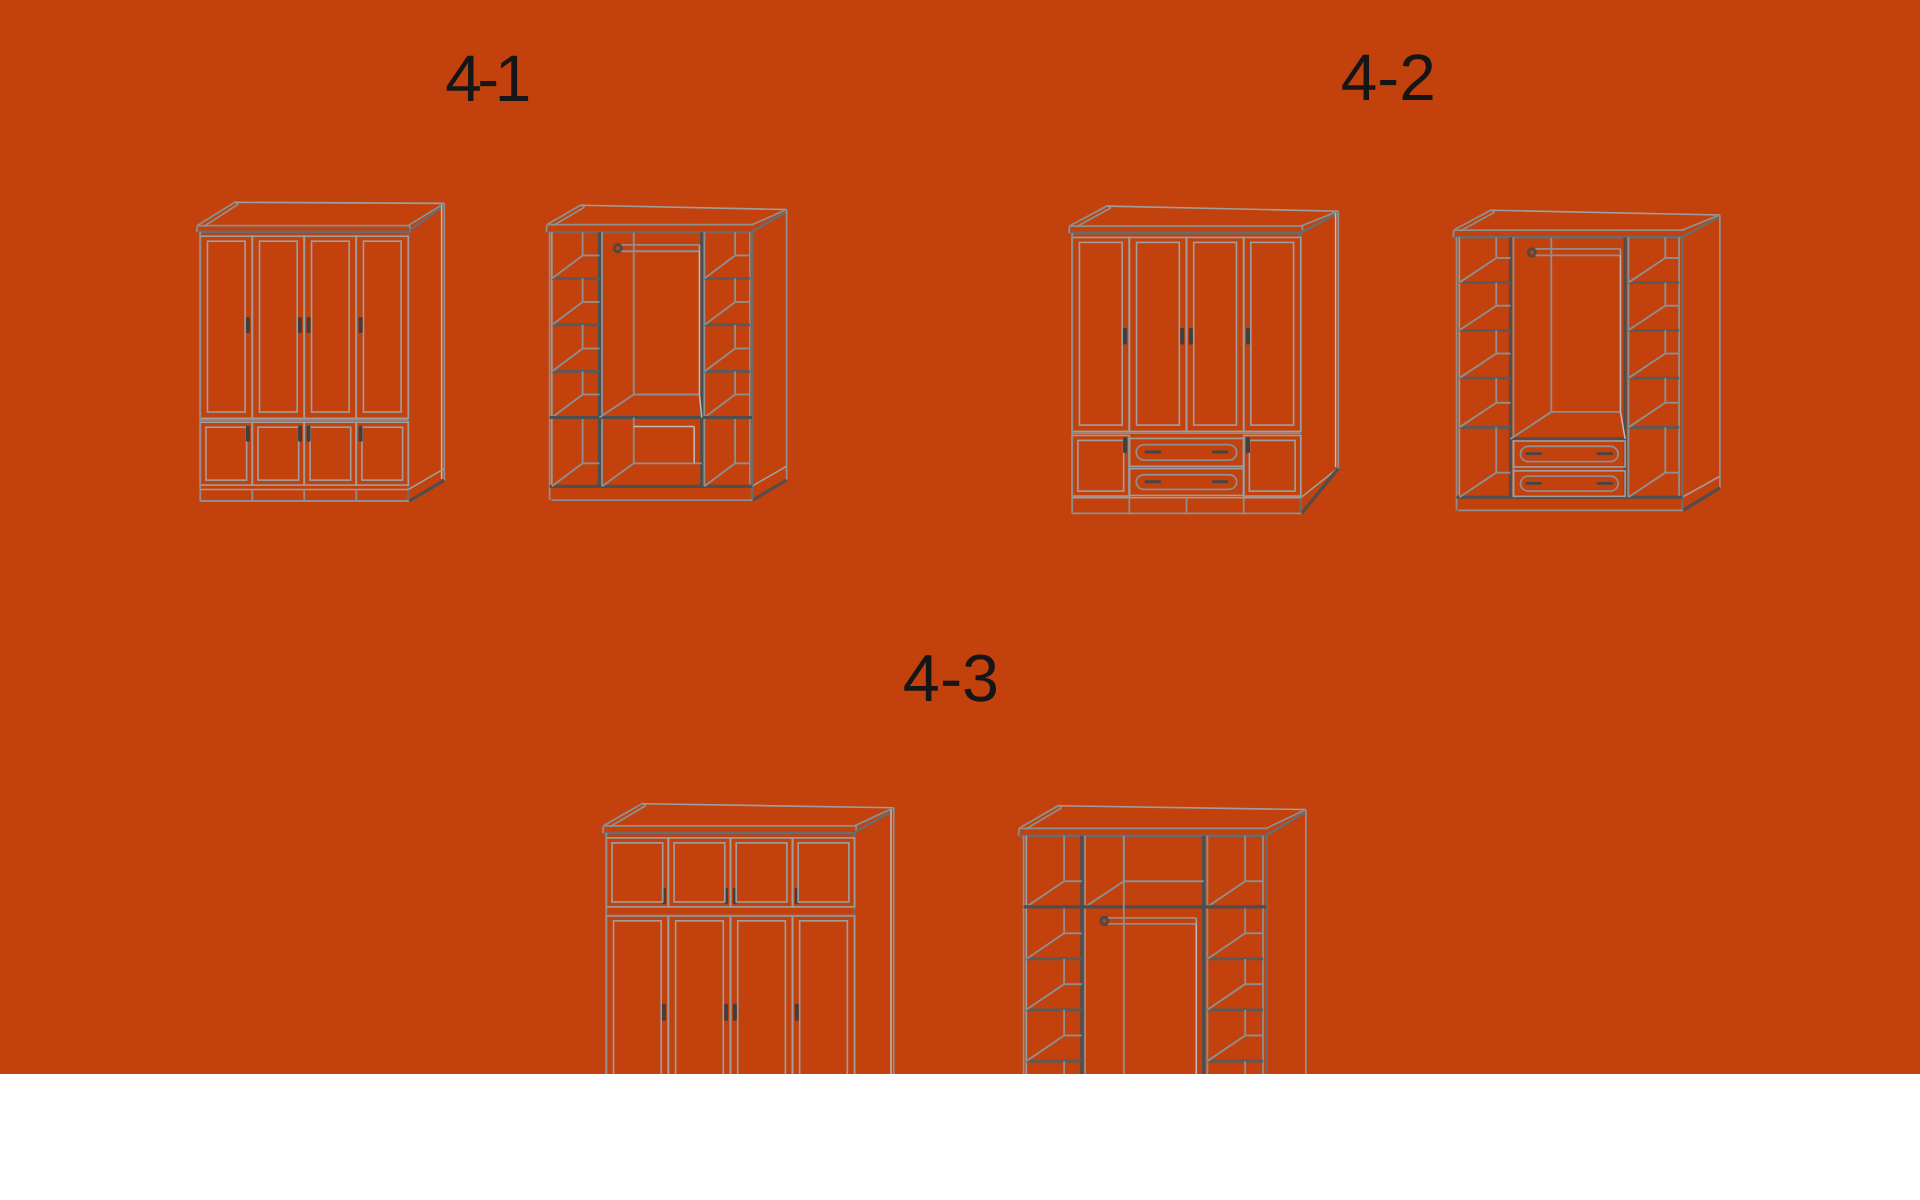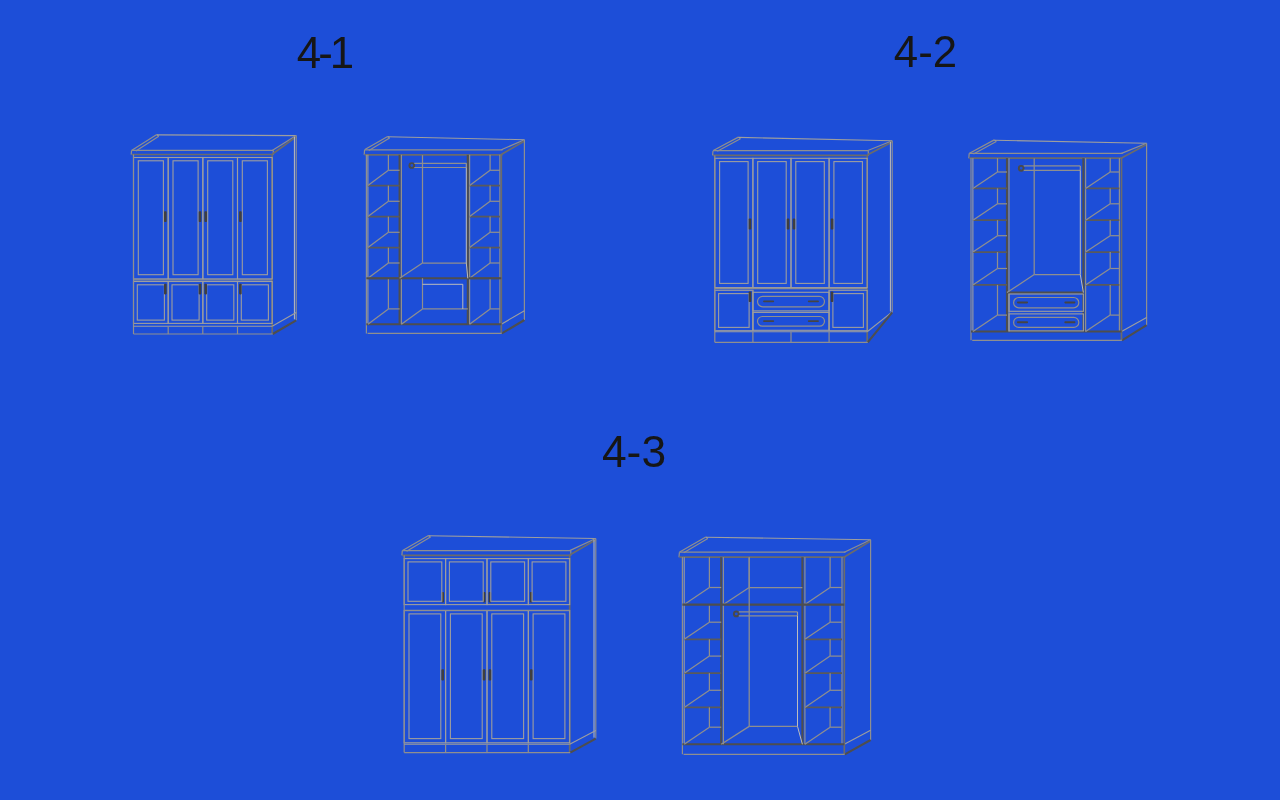--- a/index.html
+++ b/index.html
@@ -1,15 +1,15 @@
 <!DOCTYPE html>
 <html><head><meta charset="utf-8">
 <style>
   html,body{margin:0;padding:0;background:#ffffff;}
-  .page{position:relative;width:1280px;height:800px;background:#1d4ed8;overflow:hidden;}
+  .page{position:relative;width:1280px;height:716px;background:#c2410c;overflow:hidden;}
   svg{position:absolute;top:0;left:0;filter:blur(0.38px);}
   line,rect.lt,rect.md{fill:none;}
   .lt{stroke:#9e9e9e;stroke-width:1.1;fill:none;}
   .vlt{stroke:#bdbdbd;stroke-width:1.0;fill:none;}
   .md{stroke:#8f8f8f;stroke-width:1.2;fill:none;}
   .dk{stroke:#6b6b6b;stroke-width:1.7;fill:none;}
   .dk2{stroke:#5a5a5a;stroke-width:1.8;fill:none;}
   .pt{stroke:#8f8f8f;stroke-width:1.25;fill:none;}
   .xd{stroke:#4e4e4e;stroke-width:2.1;fill:none;}
   text{font-family:"Liberation Sans",sans-serif;fill:#161616;}

